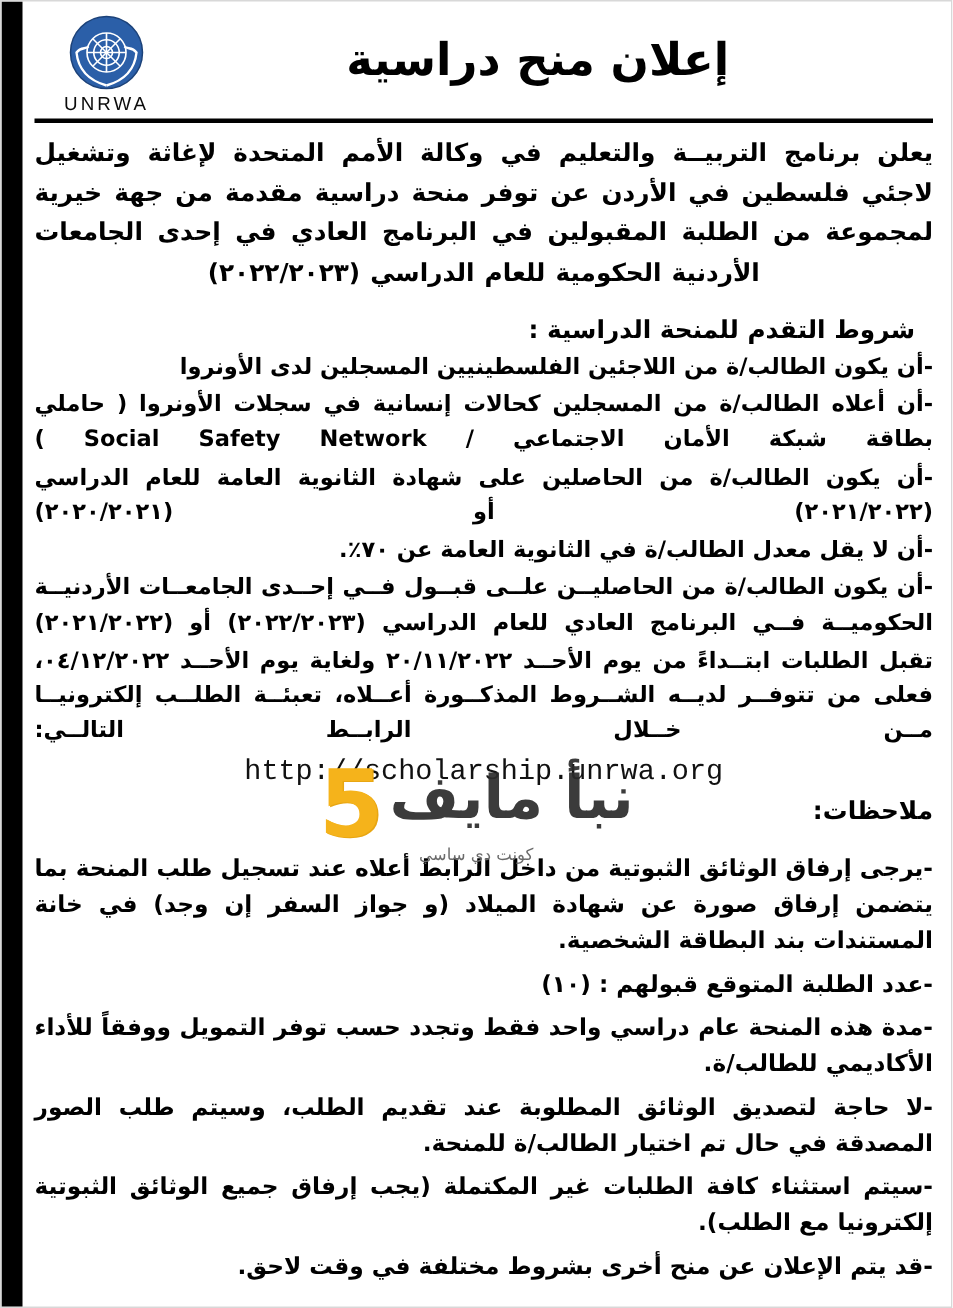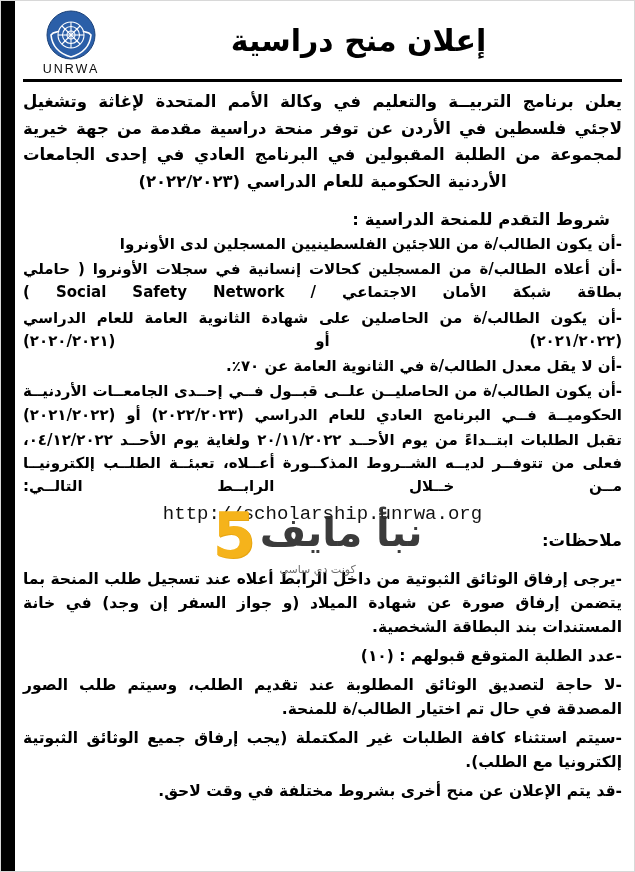--- a/index.html
+++ b/index.html
@@ -231,20 +231,21 @@
     <div class="cond justify-both">-أن يكون الطالب/ة من الحاصليــن علــى قبــول فــي إحــدى الجامعــات الأردنيــة الحكوميــة فــي البرنامج العادي للعام الدراسي (٢٠٢٢/٢٠٢٣) أو (٢٠٢١/٢٠٢٢)</div>
 
     <div class="cond justify-both">تقبل الطلبات ابتــداءً من يوم الأحــد ٢٠/١١/٢٠٢٢ ولغاية يوم الأحــد ٠٤/١٢/٢٠٢٢، فعلى من تتوفــر لديــه الشــروط المذكــورة أعــلاه، تعبئــة الطلــب إلكترونيــا مــن خــلال الرابــط التالــي:</div>
 
     <div class="link">http://scholarship.unrwa.org</div>
 
     <div class="notes-head">ملاحظات:</div>
 
     <div class="note justify-both">-يرجى إرفاق الوثائق الثبوتية من داخل الرابط أعلاه عند تسجيل طلب المنحة بما يتضمن إرفاق صورة عن شهادة الميلاد (و جواز السفر إن وجد) في خانة المستندات بند البطاقة الشخصية.</div>
     <div class="note">-عدد الطلبة المتوقع قبولهم : (١٠)</div>
+    <div class="note justify-both">-مدة هذه المنحة عام دراسي واحد فقط وتجدد حسب توفر التمويل ووفقاً للأداء الأكاديمي للطالب/ة.</div>
     <div class="note justify-both">-لا حاجة لتصديق الوثائق المطلوبة عند تقديم الطلب، وسيتم طلب الصور المصدقة في حال تم اختيار الطالب/ة للمنحة.</div>
     <div class="note justify-both">-سيتم استثناء كافة الطلبات غير المكتملة (يجب إرفاق جميع الوثائق الثبوتية إلكترونيا مع الطلب).</div>
     <div class="note">-قد يتم الإعلان عن منح أخرى بشروط مختلفة في وقت لاحق.</div>
 
   </div>
 
   <div class="watermark">
     <span class="wm-ar">نبأ مايف</span>
     <span class="wm-five">5</span>
     <div class="wm-sub">كونت دي ساسي</div>

